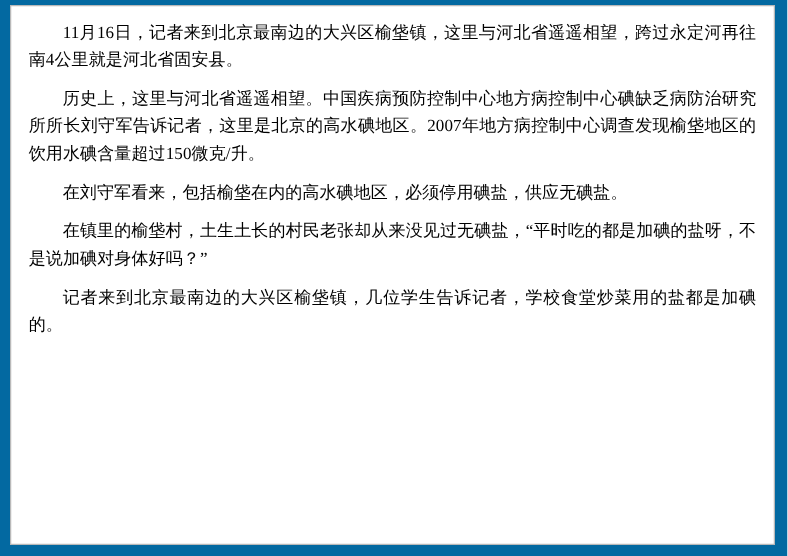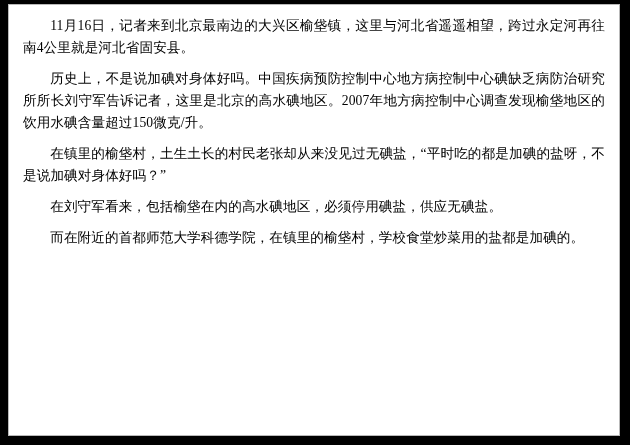--- a/index.html
+++ b/index.html
@@ -7,21 +7,21 @@
     padding: 0;
     background: #ffffff;
   }
   body {
     font-family: "Liberation Serif", "DejaVu Serif", serif;
   }
   .page {
     width: 630px;
     height: 445px;
     box-sizing: border-box;
-    background: #000000;
+    background: #0369a1;
     position: relative;
     overflow: hidden;
   }
   .doc-frame {
     position: absolute;
     left: 8px;
     top: 4px;
     width: 612px;
     height: 432px;
     border: 1px solid #b9b9b9;
@@ -43,18 +43,18 @@
   .para:last-child {
     margin-bottom: 0;
   }
 </style>
 </head>
 <body>
 
 <div class="page">
   <div class="doc-frame">
     <p class="para">11月16日，记者来到北京最南边的大兴区榆垡镇，这里与河北省遥遥相望，跨过永定河再往南4公里就是河北省固安县。</p>
-    <p class="para">历史上，不是说加碘对身体好吗。中国疾病预防控制中心地方病控制中心碘缺乏病防治研究所所长刘守军告诉记者，这里是北京的高水碘地区。2007年地方病控制中心调查发现榆垡地区的饮用水碘含量超过150微克/升。</p>
+    <p class="para">历史上，这里与河北省遥遥相望。中国疾病预防控制中心地方病控制中心碘缺乏病防治研究所所长刘守军告诉记者，这里是北京的高水碘地区。2007年地方病控制中心调查发现榆垡地区的饮用水碘含量超过150微克/升。</p>
+    <p class="para">在刘守军看来，包括榆垡在内的高水碘地区，必须停用碘盐，供应无碘盐。</p>
     <p class="para">在镇里的榆垡村，土生土长的村民老张却从来没见过无碘盐，“平时吃的都是加碘的盐呀，不是说加碘对身体好吗？”</p>
-    <p class="para">在刘守军看来，包括榆垡在内的高水碘地区，必须停用碘盐，供应无碘盐。</p>
-    <p class="para">而在附近的首都师范大学科德学院，在镇里的榆垡村，学校食堂炒菜用的盐都是加碘的。</p>
+    <p class="para">记者来到北京最南边的大兴区榆垡镇，几位学生告诉记者，学校食堂炒菜用的盐都是加碘的。</p>
   </div>
 </div>
 
 </body></html>

